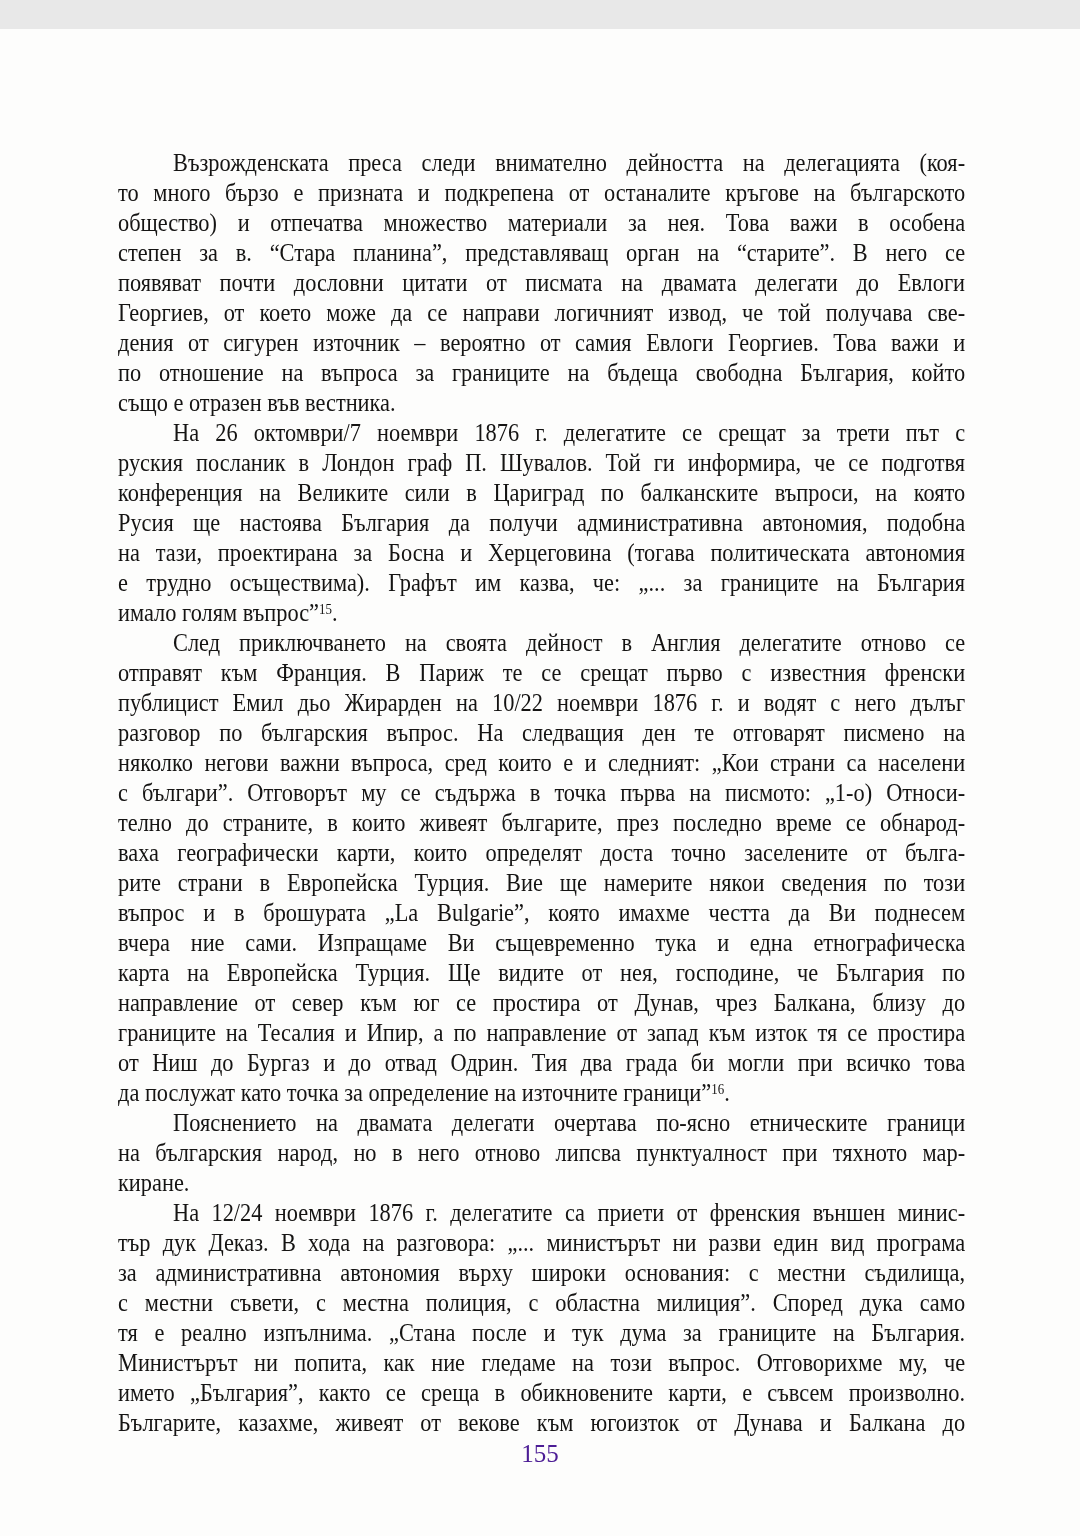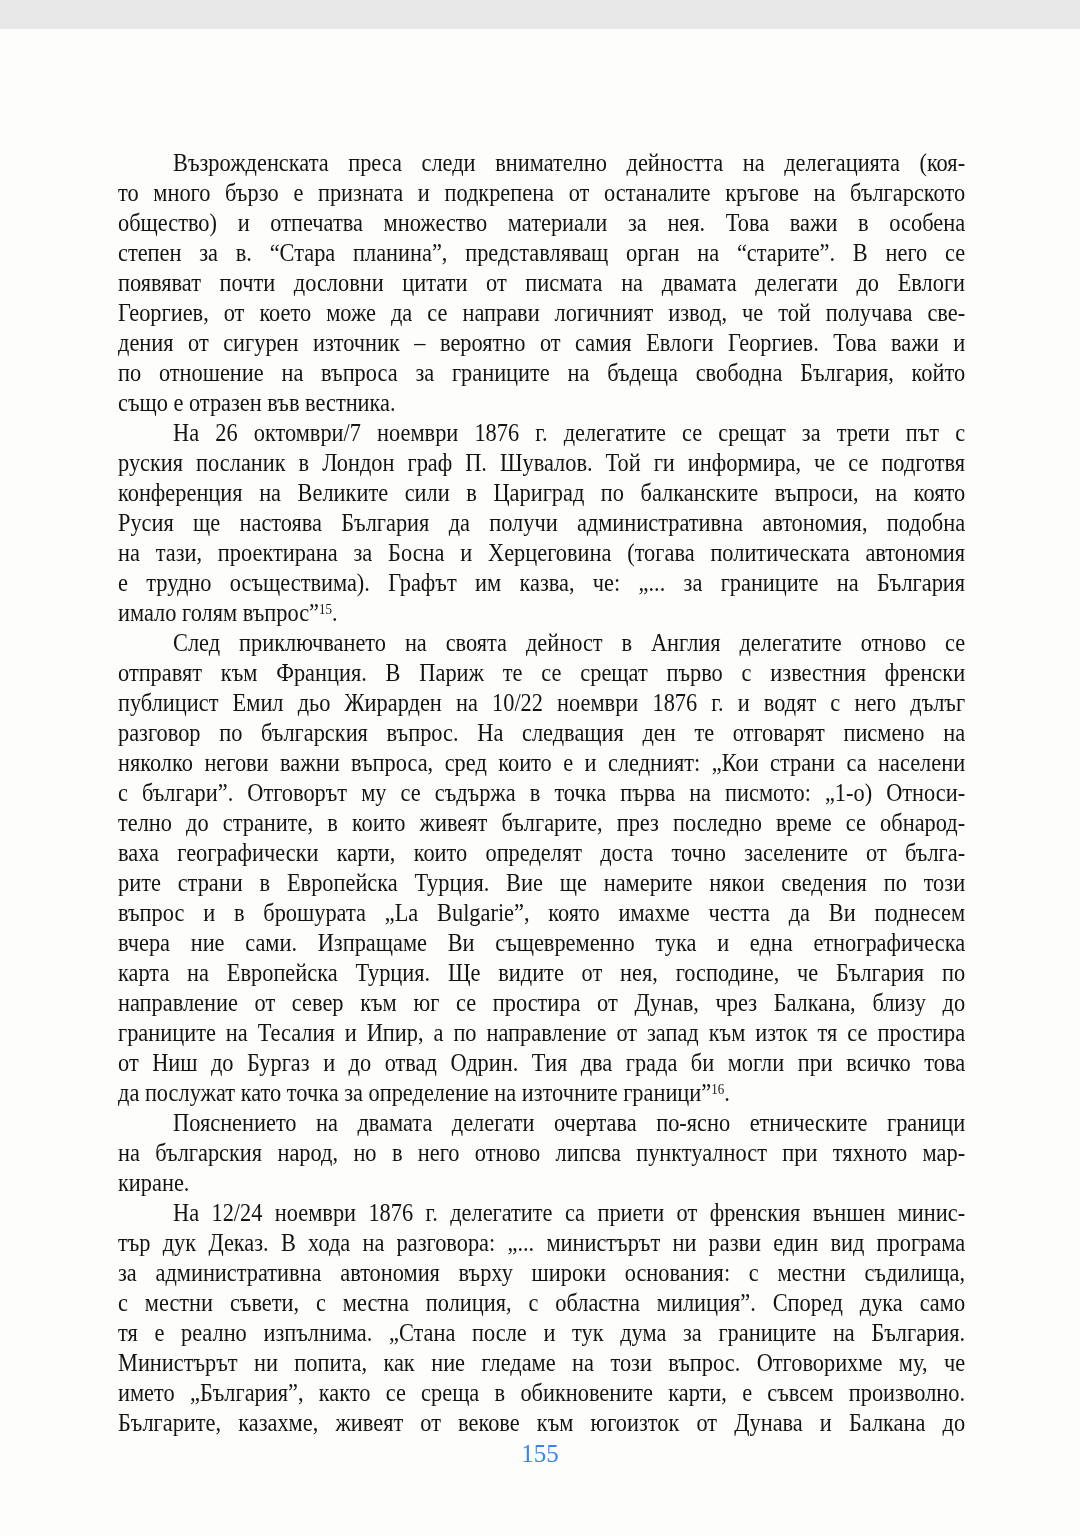--- a/index.html
+++ b/index.html
@@ -45,21 +45,21 @@
     top: -0.45em;
   }
   .page-number {
     position: absolute;
     left: 0;
     top: 1411px;
     width: 1080px;
     text-align: center;
     font-size: 25px;
     line-height: 28px;
-    color: #3b82f6;
+    color: #4c1d95;
   }
 </style>
 </head>
 <body>
 
 <div class="page">
   <div class="text-block">
       <div class="paragraph">
         <div class="line indent">Възрожденската преса следи внимателно дейността на делегацията (коя-</div>
         <div class="line">то много бързо е призната и подкрепена от останалите кръгове на българското</div>

